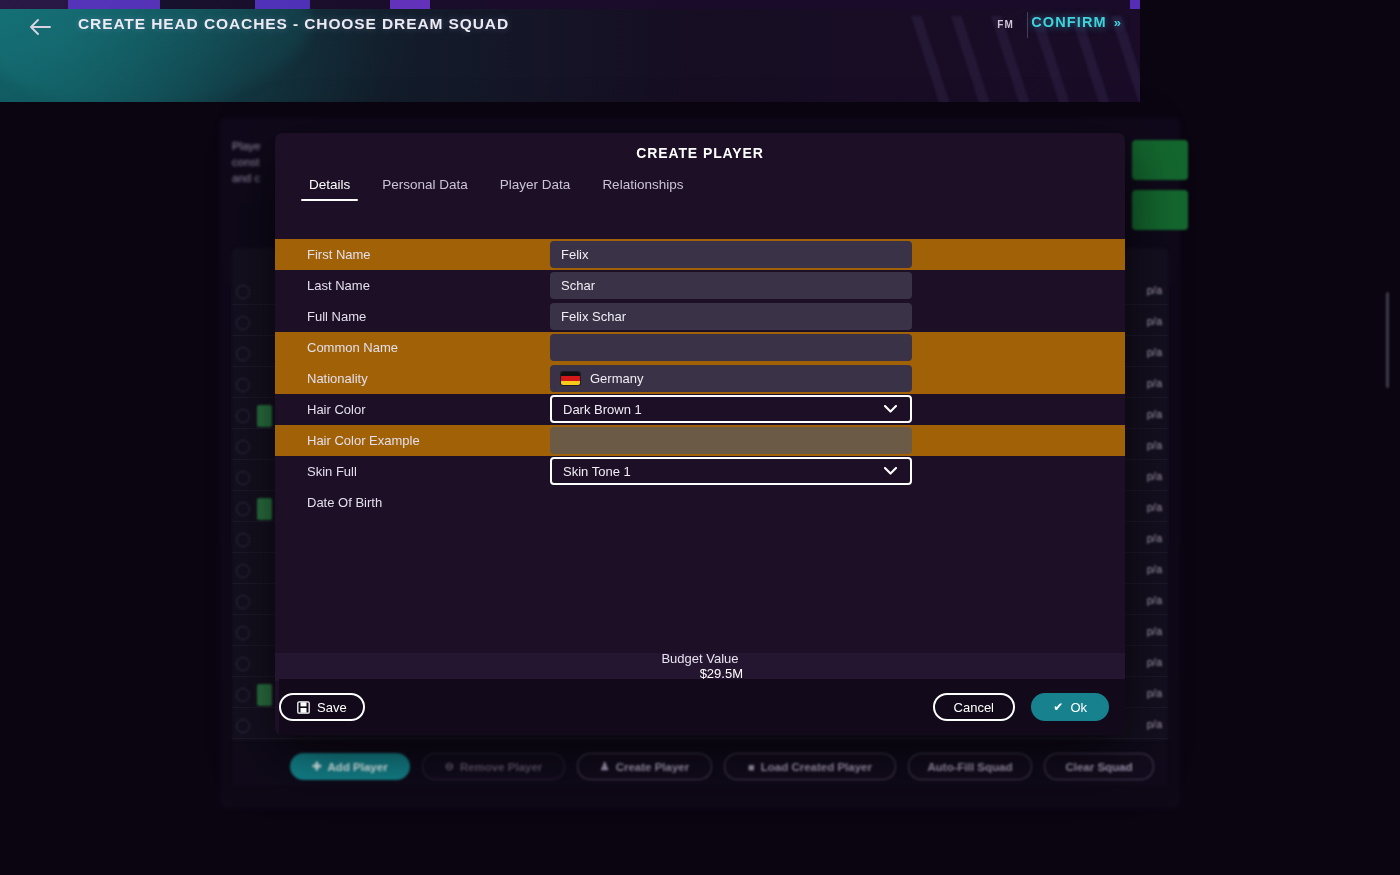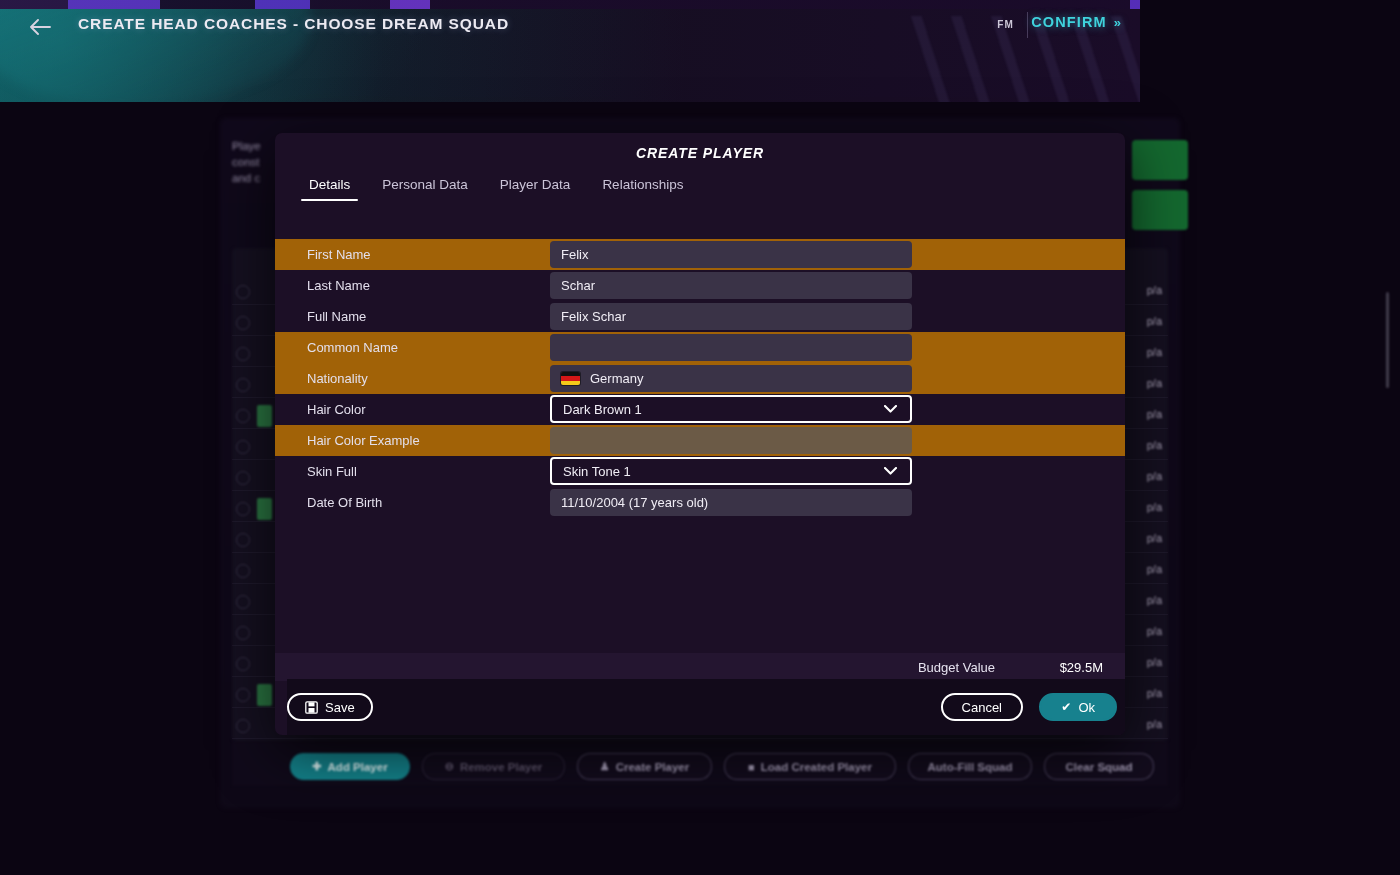--- a/index.html
+++ b/index.html
@@ -170,21 +170,20 @@
     border-radius: 7px;
     box-shadow: 0 16px 60px rgba(0,0,0,.72);
     overflow: hidden;
     z-index: 40;
   }
   .modal-title {
     position: absolute; left: 0; top: 12px; width: 850px;
     text-align: center;
     font-size: 14px; font-weight: bold; letter-spacing: .9px;
     color: #ffffff;
-    font-style: italic;
   }
 
   .tabs {
     position: absolute; left: 0; top: 44px; width: 850px; height: 32px;
     display: flex; align-items: flex-start; padding-left: 18px; gap: 0; text-align: center;
   }
   .tab {
     position: relative;
     padding: 0 16px 9px 16px;
     font-size: 13.5px; color: #cbc4d8;
@@ -234,27 +233,27 @@
     width: 19px; height: 13px; margin-right: 10px;
     border-radius: 2px; overflow: hidden;
     background: linear-gradient(180deg, #111 0 33.3%, #d41717 33.3% 66.6%, #f5ca1a 66.6% 100%);
     box-shadow: 0 0 0 1px rgba(0,0,0,.45);
     flex: 0 0 auto;
   }
 
   .budget-bar {
     position: absolute; left: 0; top: 520px; width: 850px; height: 28px;
     background: #241530;
-    display: flex; align-items: center; justify-content: flex-end;
+    display: flex; align-items: center; justify-content: flex-end; flex-direction: column;
   }
   .budget-label { font-size: 13px; color: #e6e2ef; }
   .budget-value { font-size: 13px; color: #ffffff; width: 130px; text-align: right; padding-right: 22px; }
 
   .modal-actions {
-    position: absolute; left: 12px; bottom: 0; width: 850px; height: 56px;
+    position: absolute; left: 4px; bottom: 0; width: 850px; height: 56px;
     background: #120a1a;
   }
   .btn {
     position: absolute;
     height: 28px; border-radius: 14px;
     display: flex; align-items: center; justify-content: center; gap: 7px;
     font-size: 13px; color: #ffffff;
     cursor: pointer;
   }
   .btn-save   { left: 0px;  top: 14px; padding: 0 16px; background: #120a1a; border: 2px solid #ffffff; }
@@ -435,23 +434,20 @@
           <div class="row-label">Skin Full</div>
           <div class="row-field select">
             <span>Skin Tone 1</span>
             <span class="chev"><svg width="13" height="8" viewBox="0 0 13 8" fill="none">
                 <path d="M1 1 L6.5 6.6 L12 1" stroke="#ffffff" stroke-width="2.1" stroke-linecap="round" stroke-linejoin="round"></path>
               </svg></span>
           </div>
         </div>
         <div class="row even">
           <div class="row-label">Date Of Birth</div>
-          <div class="row-field">
-            <span>11/10/2004 (17 years old)</span>
-          </div>
         </div>
       </div>
 
     <div class="budget-bar">
       <span class="budget-label">Budget Value</span>
       <span class="budget-value">$29.5M</span>
     </div>
 
     <div class="modal-actions">
       <div class="btn btn-save">

